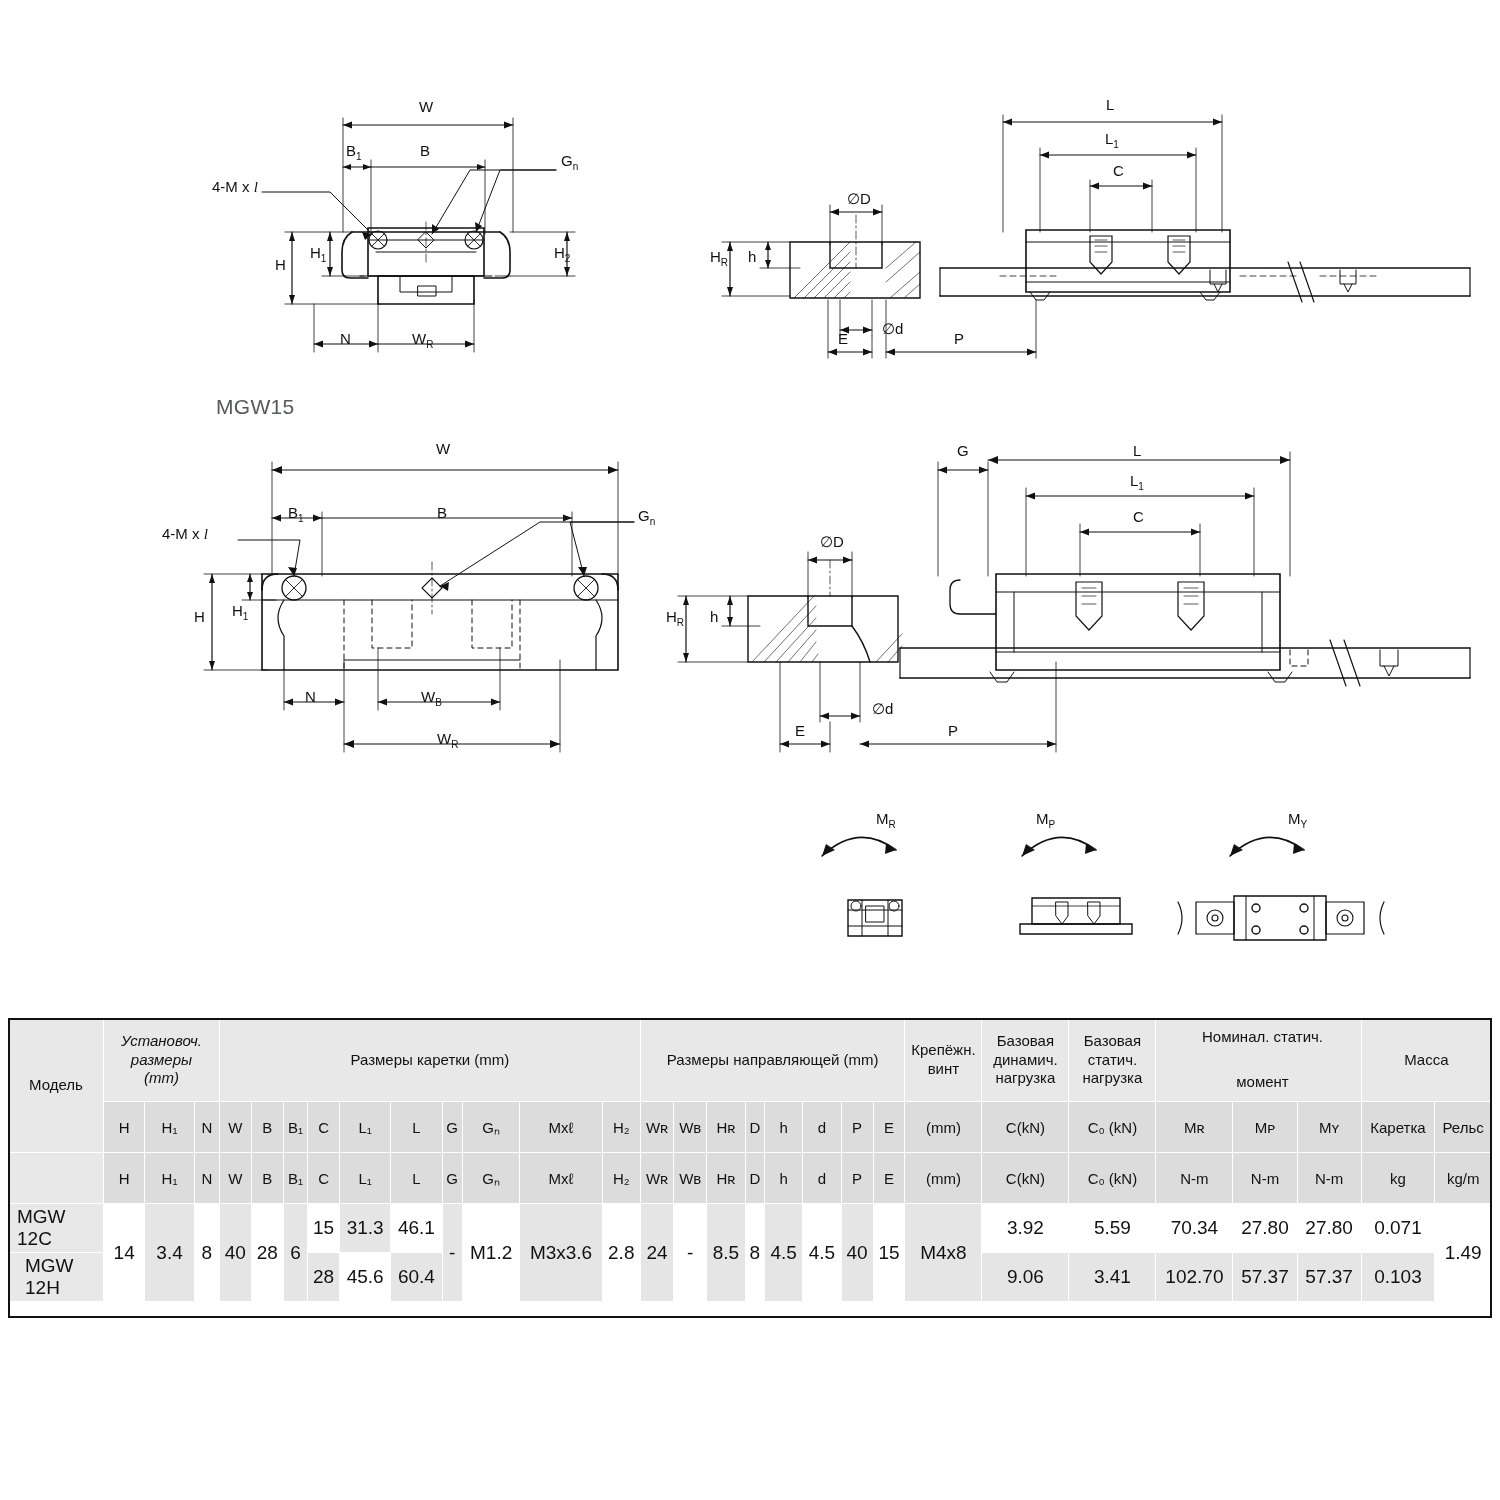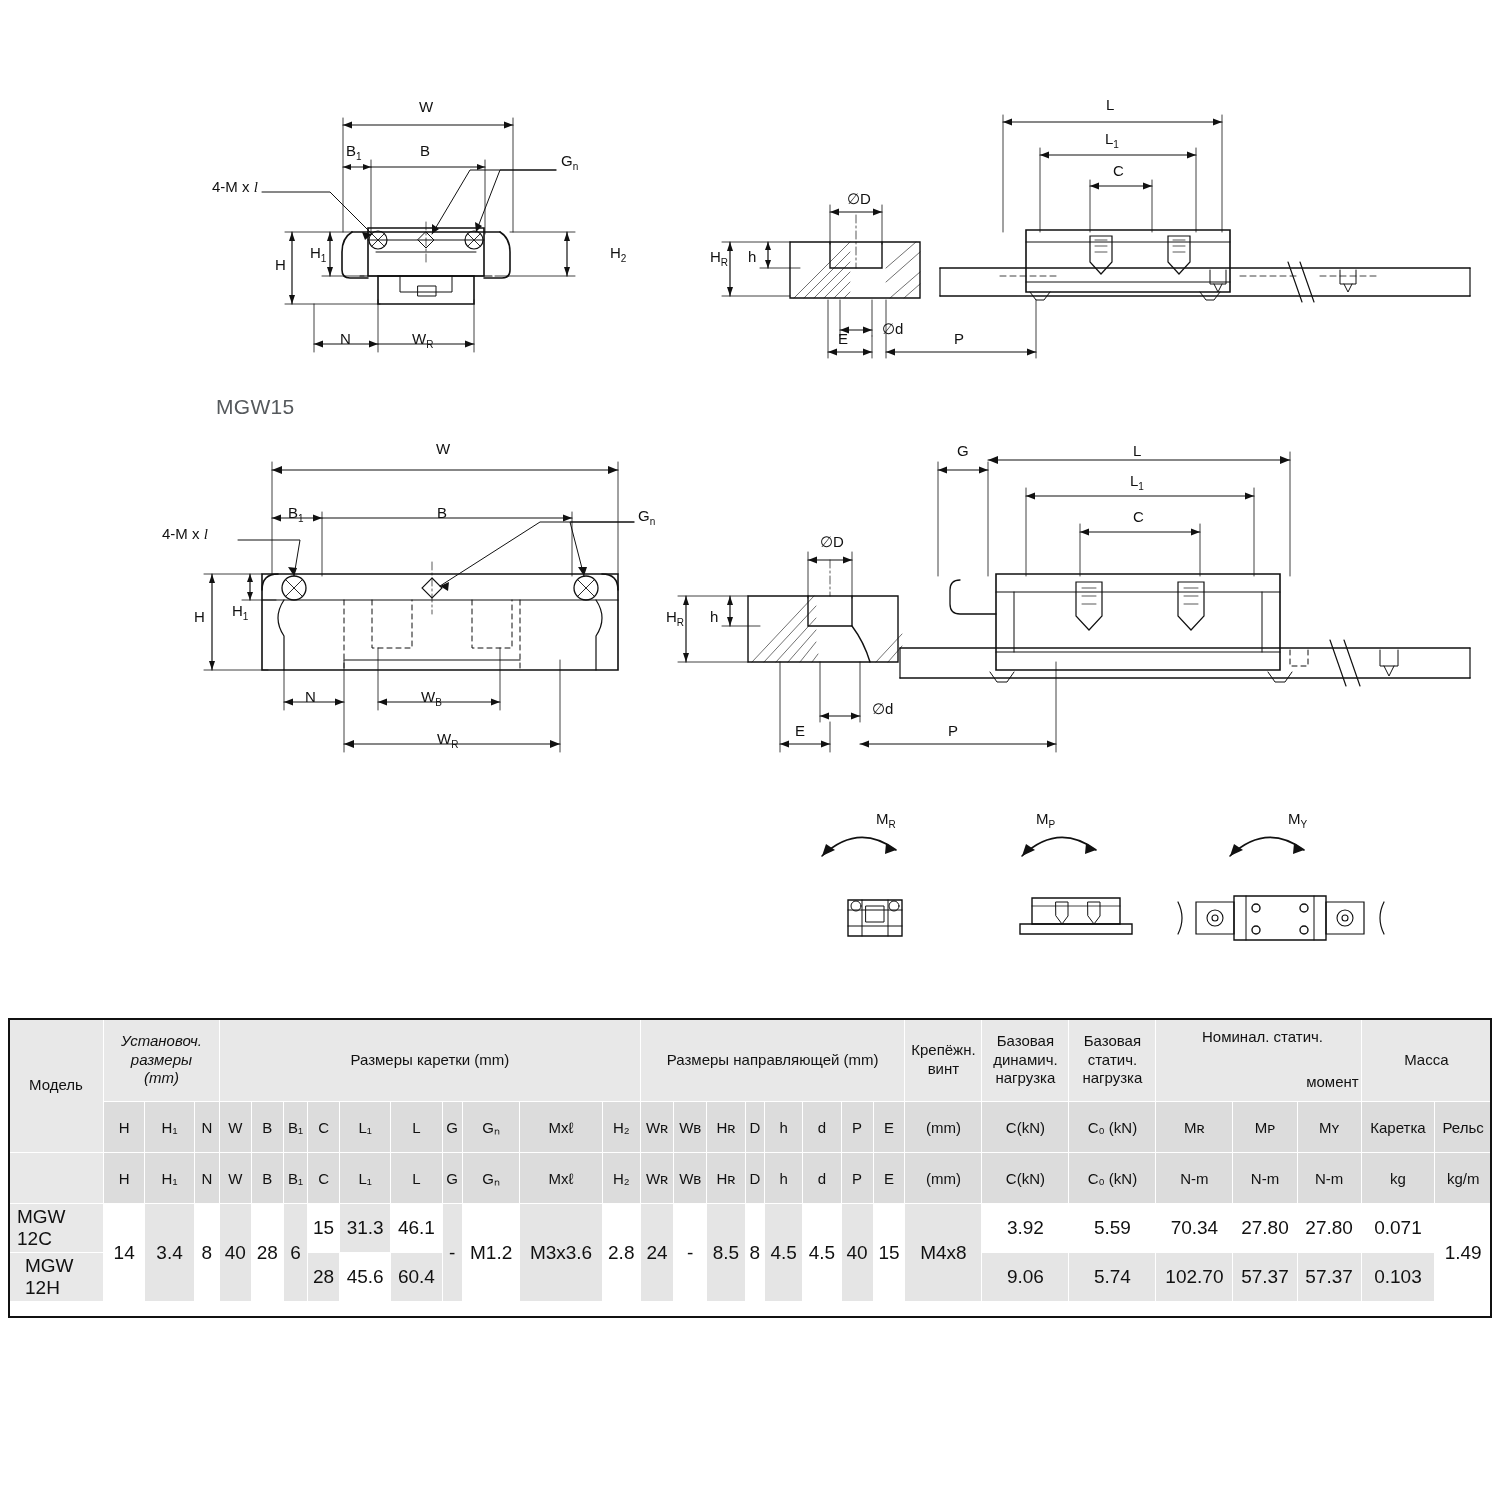--- a/index.html
+++ b/index.html
@@ -373,21 +373,21 @@
     </g>
   </svg>
 
   <div class="lbl" style="left:419px;top:98px;">W</div>
   <div class="lbl" style="left:346px;top:142px;">B<span class="sub">1</span></div>
   <div class="lbl" style="left:420px;top:142px;">B</div>
   <div class="lbl" style="left:561px;top:152px;">G<span class="sub">n</span></div>
   <div class="lbl" style="left:212px;top:178px;">4-M x <span style="font-family:'Liberation Serif',serif;font-style:italic;">l</span></div>
   <div class="lbl" style="left:275px;top:256px;">H</div>
   <div class="lbl" style="left:310px;top:244px;">H<span class="sub">1</span></div>
-  <div class="lbl" style="left:610px;top:244px;">H<span class="sub">2</span></div>
+  <div class="lbl" style="left:554px;top:244px;">H<span class="sub">2</span></div>
   <div class="lbl" style="left:340px;top:330px;">N</div>
   <div class="lbl" style="left:412px;top:330px;">W<span class="sub">R</span></div>
 
   <div class="lbl" style="left:1106px;top:96px;">L</div>
   <div class="lbl" style="left:1105px;top:130px;">L<span class="sub">1</span></div>
   <div class="lbl" style="left:1113px;top:162px;">C</div>
   <div class="lbl" style="left:847px;top:190px;">∅D</div>
   <div class="lbl" style="left:710px;top:248px;">H<span class="sub">R</span></div>
   <div class="lbl" style="left:748px;top:248px;">h</div>
   <div class="lbl" style="left:882px;top:320px;">∅d</div>
@@ -444,21 +444,21 @@
           <div>динамич.</div>
           <div>нагрузка</div>
         </td>
         <td class="g1" style="width:82px;">
           <div>Базовая</div>
           <div>статич.</div>
           <div>нагрузка</div>
         </td>
         <td class="g1" colspan="3">
           <div style="text-align:center;padding-left:8px;">Номинал. статич.</div>
-          <div style="text-align:right;padding-left:8px;margin-top:26px;">момент</div>
+          <div style="text-align:center;padding-left:8px;margin-top:26px;">момент</div>
         </td>
         <td class="g1" colspan="2">Масса</td>
       </tr>
 
       <tr class="hdr-sub">
         <td class="g2">H</td>
         <td class="g2">H₁</td>
         <td class="g2">N</td>
         <td class="g2">W</td>
         <td class="g2">B</td>
@@ -559,21 +559,21 @@
         <td class="wht">0.071</td>
         <td class="wht" rowspan="2">1.49</td>
       </tr>
 
       <tr class="row-d">
         <td class="g1" style="text-align:left;padding-left:16px;">MGW 12H</td>
         <td class="g3">28</td>
         <td class="wht">45.6</td>
         <td class="g3">60.4</td>
         <td class="g3">9.06</td>
-        <td class="g3">5.74</td>
+        <td class="g3">3.41</td>
         <td class="g3">102.70</td>
         <td class="g3">57.37</td>
         <td class="g3">57.37</td>
         <td class="g3">0.103</td>
       </tr>
     </tbody>
       </table>
   </div>
   <div class="tbl-outline"></div>
 

